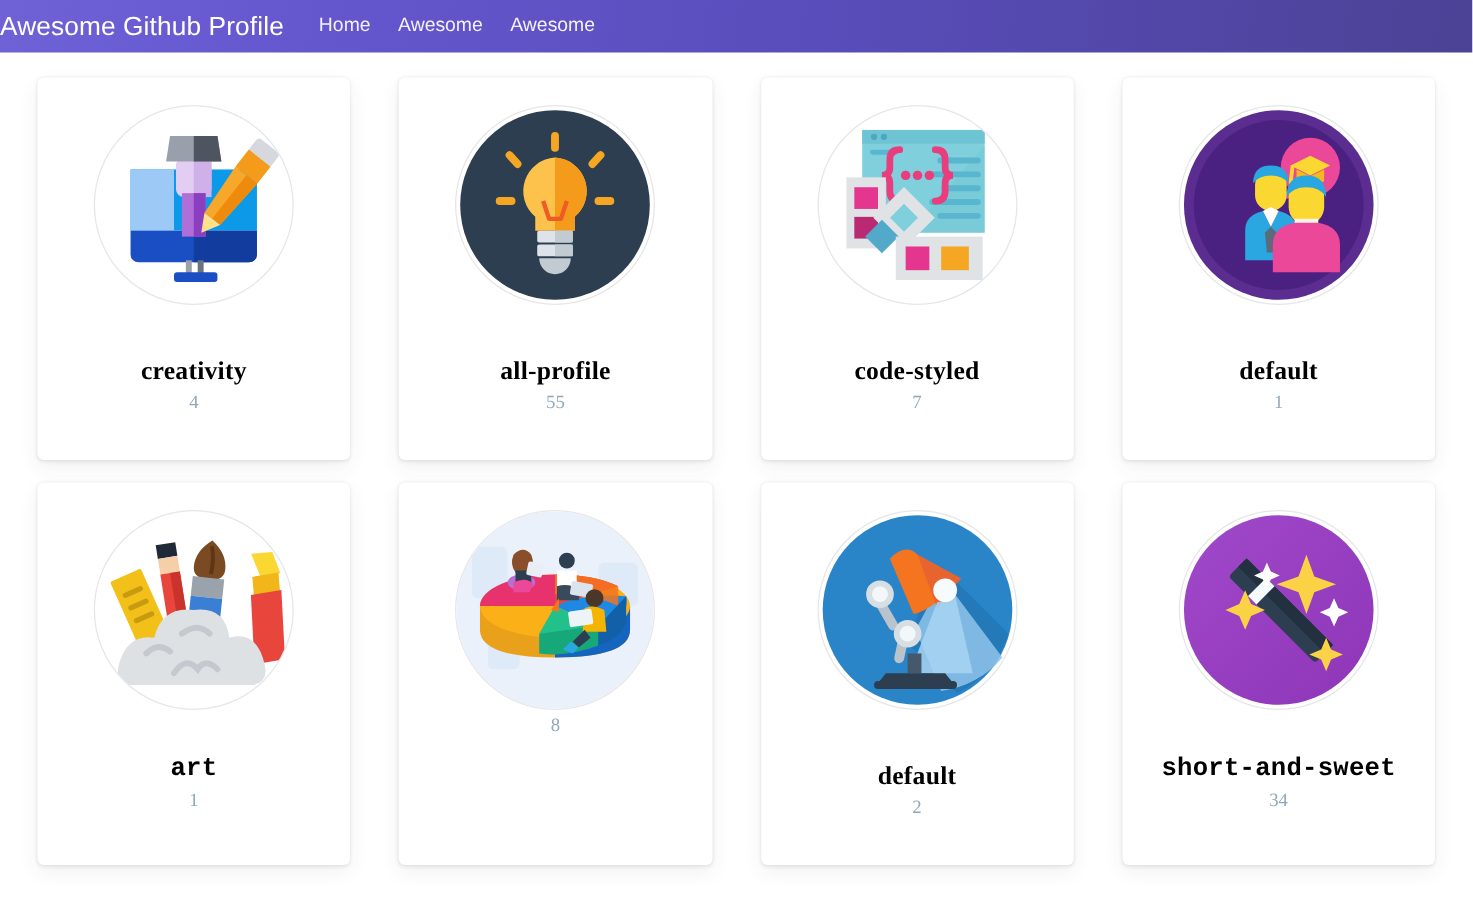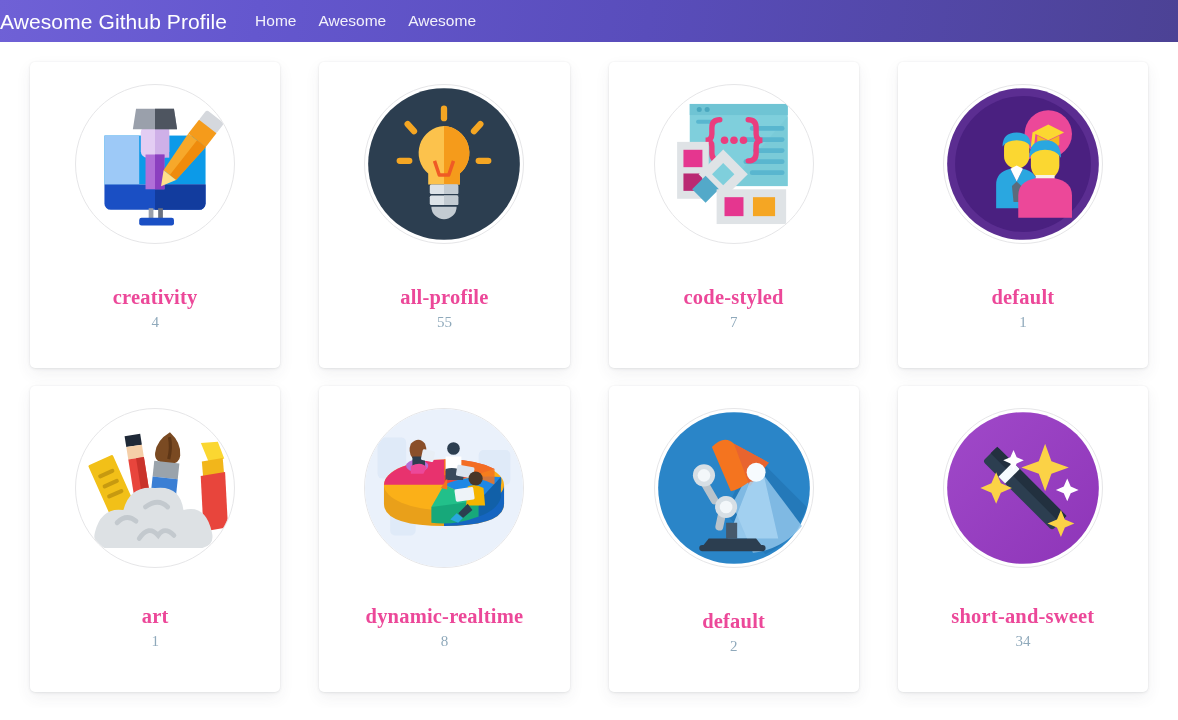--- a/index.html
+++ b/index.html
@@ -81,34 +81,34 @@
     overflow: hidden;
     flex: none;
   }
   .icon-circle svg { width: 158px; height: 158px; display: block; }
 
   .card-title {
     margin-top: 42px;
     font-family: "Liberation Serif", serif;
     font-weight: bold;
     font-size: 20.5px;
-    color: #ec4899;
+    color: #000000;
     text-align: left;
     line-height: 1.1;
     letter-spacing: 0.2px;
   }
   .card-count {
     margin-top: 5px;
     font-family: "Liberation Serif", serif;
     font-size: 15px;
     color: #8fa9bb;
     text-align: center;
     line-height: 1.1;
   }
-  .card-title.tight { margin-top: 37px; }
+  .card-title.tight { margin-top: 37px; font-family: Liberation Mono, monospace; }
 </style>
 </head>
 <body>
 
 <div class="navbar">
   <div class="brand">Awesome Github Profile</div>
   <div class="nav-links">
     <a class="nav-link">Home</a>
     <a class="nav-link">Awesome</a>
     <a class="nav-link">Awesome</a>
@@ -313,21 +313,20 @@
         </g>
         <g>
           <circle cx="70" cy="44" r="4.5" fill="#4a3728"></circle>
           <path d="M65 49 q5 -2 10 1 l1 11 h-12 Z" fill="#f5b400"></path>
           <rect x="57" y="50" width="12" height="8" rx="1" fill="#eef3f8" transform="rotate(-8 63 54)"></rect>
           <path d="M65 60 l-6 6 l3 3 l6 -5 Z" fill="#2c3e50"></path>
           <path d="M58 66 l-4 4 l5 2 l3 -3 Z" fill="#2aa7e0"></path>
         </g>
       </svg>
     </div>
-    <div class="card-title tight">dynamic-realtime</div>
     <div class="card-count">8</div>
   </div>
 
   <div class="card">
     <div class="icon-circle">
       <svg viewBox="0 0 100 100">
         <circle cx="50" cy="50" r="48" fill="#2a85c8"></circle>
         <path d="M62 28 L96 62 A48 48 0 0 1 70 92 L44 66 Z" fill="#2377b6" opacity="0.85"></path>
         <path d="M63 34 L93 74 A48 48 0 0 1 62 91 L49 60 Z" fill="#8fc4ea" opacity="0.85"></path>
         <rect x="30" y="36" width="5" height="26" rx="2.5" fill="#b9c3cb" transform="rotate(-30 32 49)"></rect>

